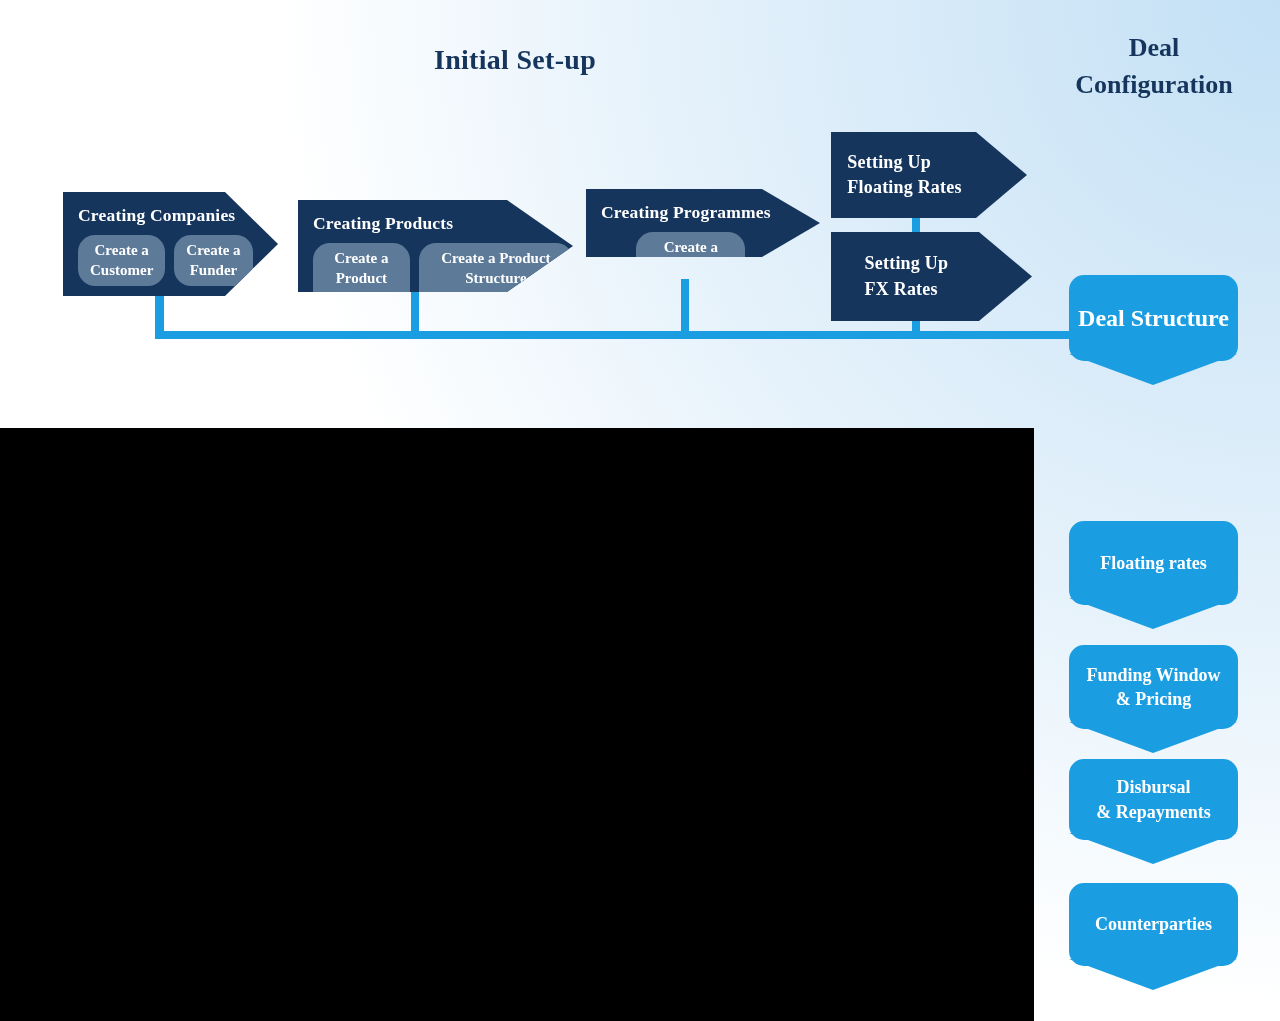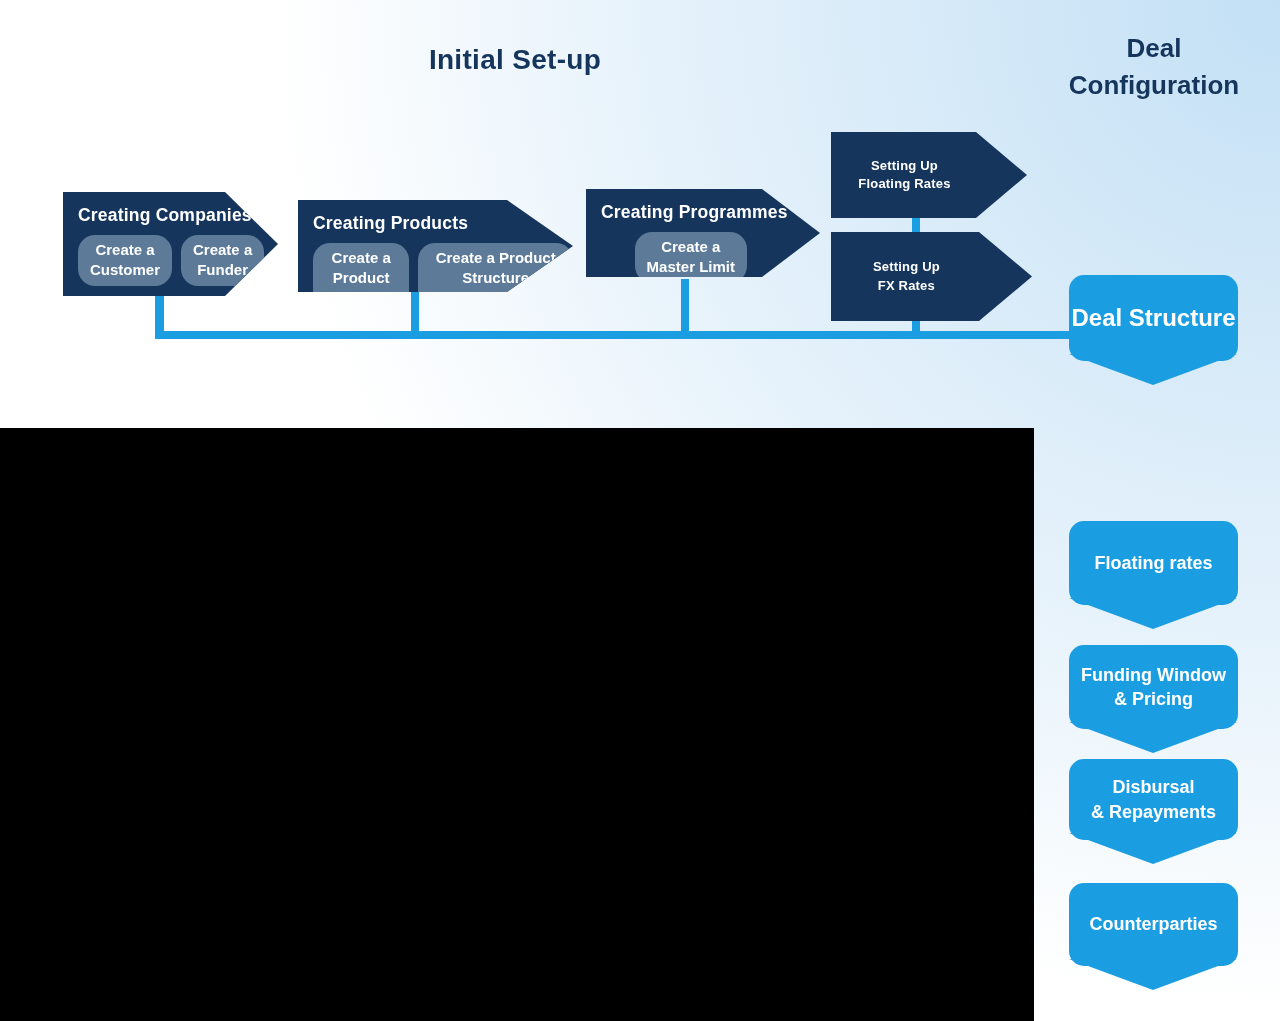--- a/index.html
+++ b/index.html
@@ -1,19 +1,19 @@
 <!DOCTYPE html>
 <html style="--navy: #16355c; --pill: #5d7b99; --accent-blue: #1b9de2; --bg-blue: #c3e0f5;"><head>
 <meta charset="utf-8">
 <style>
   * { margin:0; padding:0; box-sizing:border-box; }
   html,body { background:#ffffff; }
   .canvas {
     position:relative; width:1280px; height:1021px; overflow:hidden;
-    font-family:Liberation Sans, sans-serif;
+    font-family:Liberation Serif, serif;
     background: radial-gradient(circle 1400px at 100% 0%, var(--bg-blue,#c3e0f5) 0%, #e6f2fb 45%, #ffffff 72%);
     padding-left: 16px;
   }
   .title-initial {
     position:absolute; left:365px; top:44px; width:300px; text-align:center;
     font-size:28px; font-weight:800; letter-spacing:.3px; color:var(--navy,#16355c);
   }
   .title-dealconfig {
     position:absolute; left:1040px; top:14px; width:228px; text-align:center;
     font-size:26px; font-weight:800; color:var(--navy,#16355c);
@@ -32,21 +32,21 @@
     background:var(--pill,#5d7b99); color:#fff; border-radius:17px;
     font-size:15px; font-weight:700; line-height:1.35; text-align:center;
     padding:5px 12px; min-width:58px; white-space:pre-line;
     display:flex; align-items:center; justify-content:center;
   }
   .arrow.prog .pill-row { justify-content:center; width:82%; }
   .arrow.centered .arrow-inner {
     padding:0; width:75%; height:100%;
     display:flex; align-items:center; justify-content:center;
   }
-  .arrow.centered .arrow-title { font-size:13px; text-align:center; line-height:1.4; }
+  .arrow.centered .arrow-title { font-size:18px; line-height:1.4; }
   .banner {
     position:absolute; left:1069px; width:169px; z-index:2;
     background:var(--accent-blue,#1b9de2); border-radius:15px;
     color:#fff; font-weight:800; font-size:18px; line-height:1.35;
     display:flex; align-items:center; justify-content:center;
     text-align:center; white-space:pre-line;
   }
   .banner.lg { font-size:24px; }
   .banner::after {
     content:""; position:absolute; top:calc(100% - 7px); left:0;
@@ -89,21 +89,21 @@
       <div class="arrow-title">Creating Products</div>
       <div class="pill-row">
         <div class="pill">Create a
 Product Group</div>
         <div class="pill">Create a Product Structure
 and Workflow</div>
       </div>
     </div>
   </div>
 
-  <div class="arrow prog" style="left:586px; top:189px; width:234px; height:88px; --tip:58px;">
+  <div class="arrow prog" style="left:586px; top:189px; width:234px; height:68px; --tip:58px;">
     <div class="arrow-inner">
       <div class="arrow-title">Creating Programmes</div>
       <div class="pill-row">
         <div class="pill">Create a
 Master Limit</div>
       </div>
     </div>
   </div>
 
   <div class="arrow centered" style="left:831px; top:132px; width:196px; height:86px; --tip:51px;">

